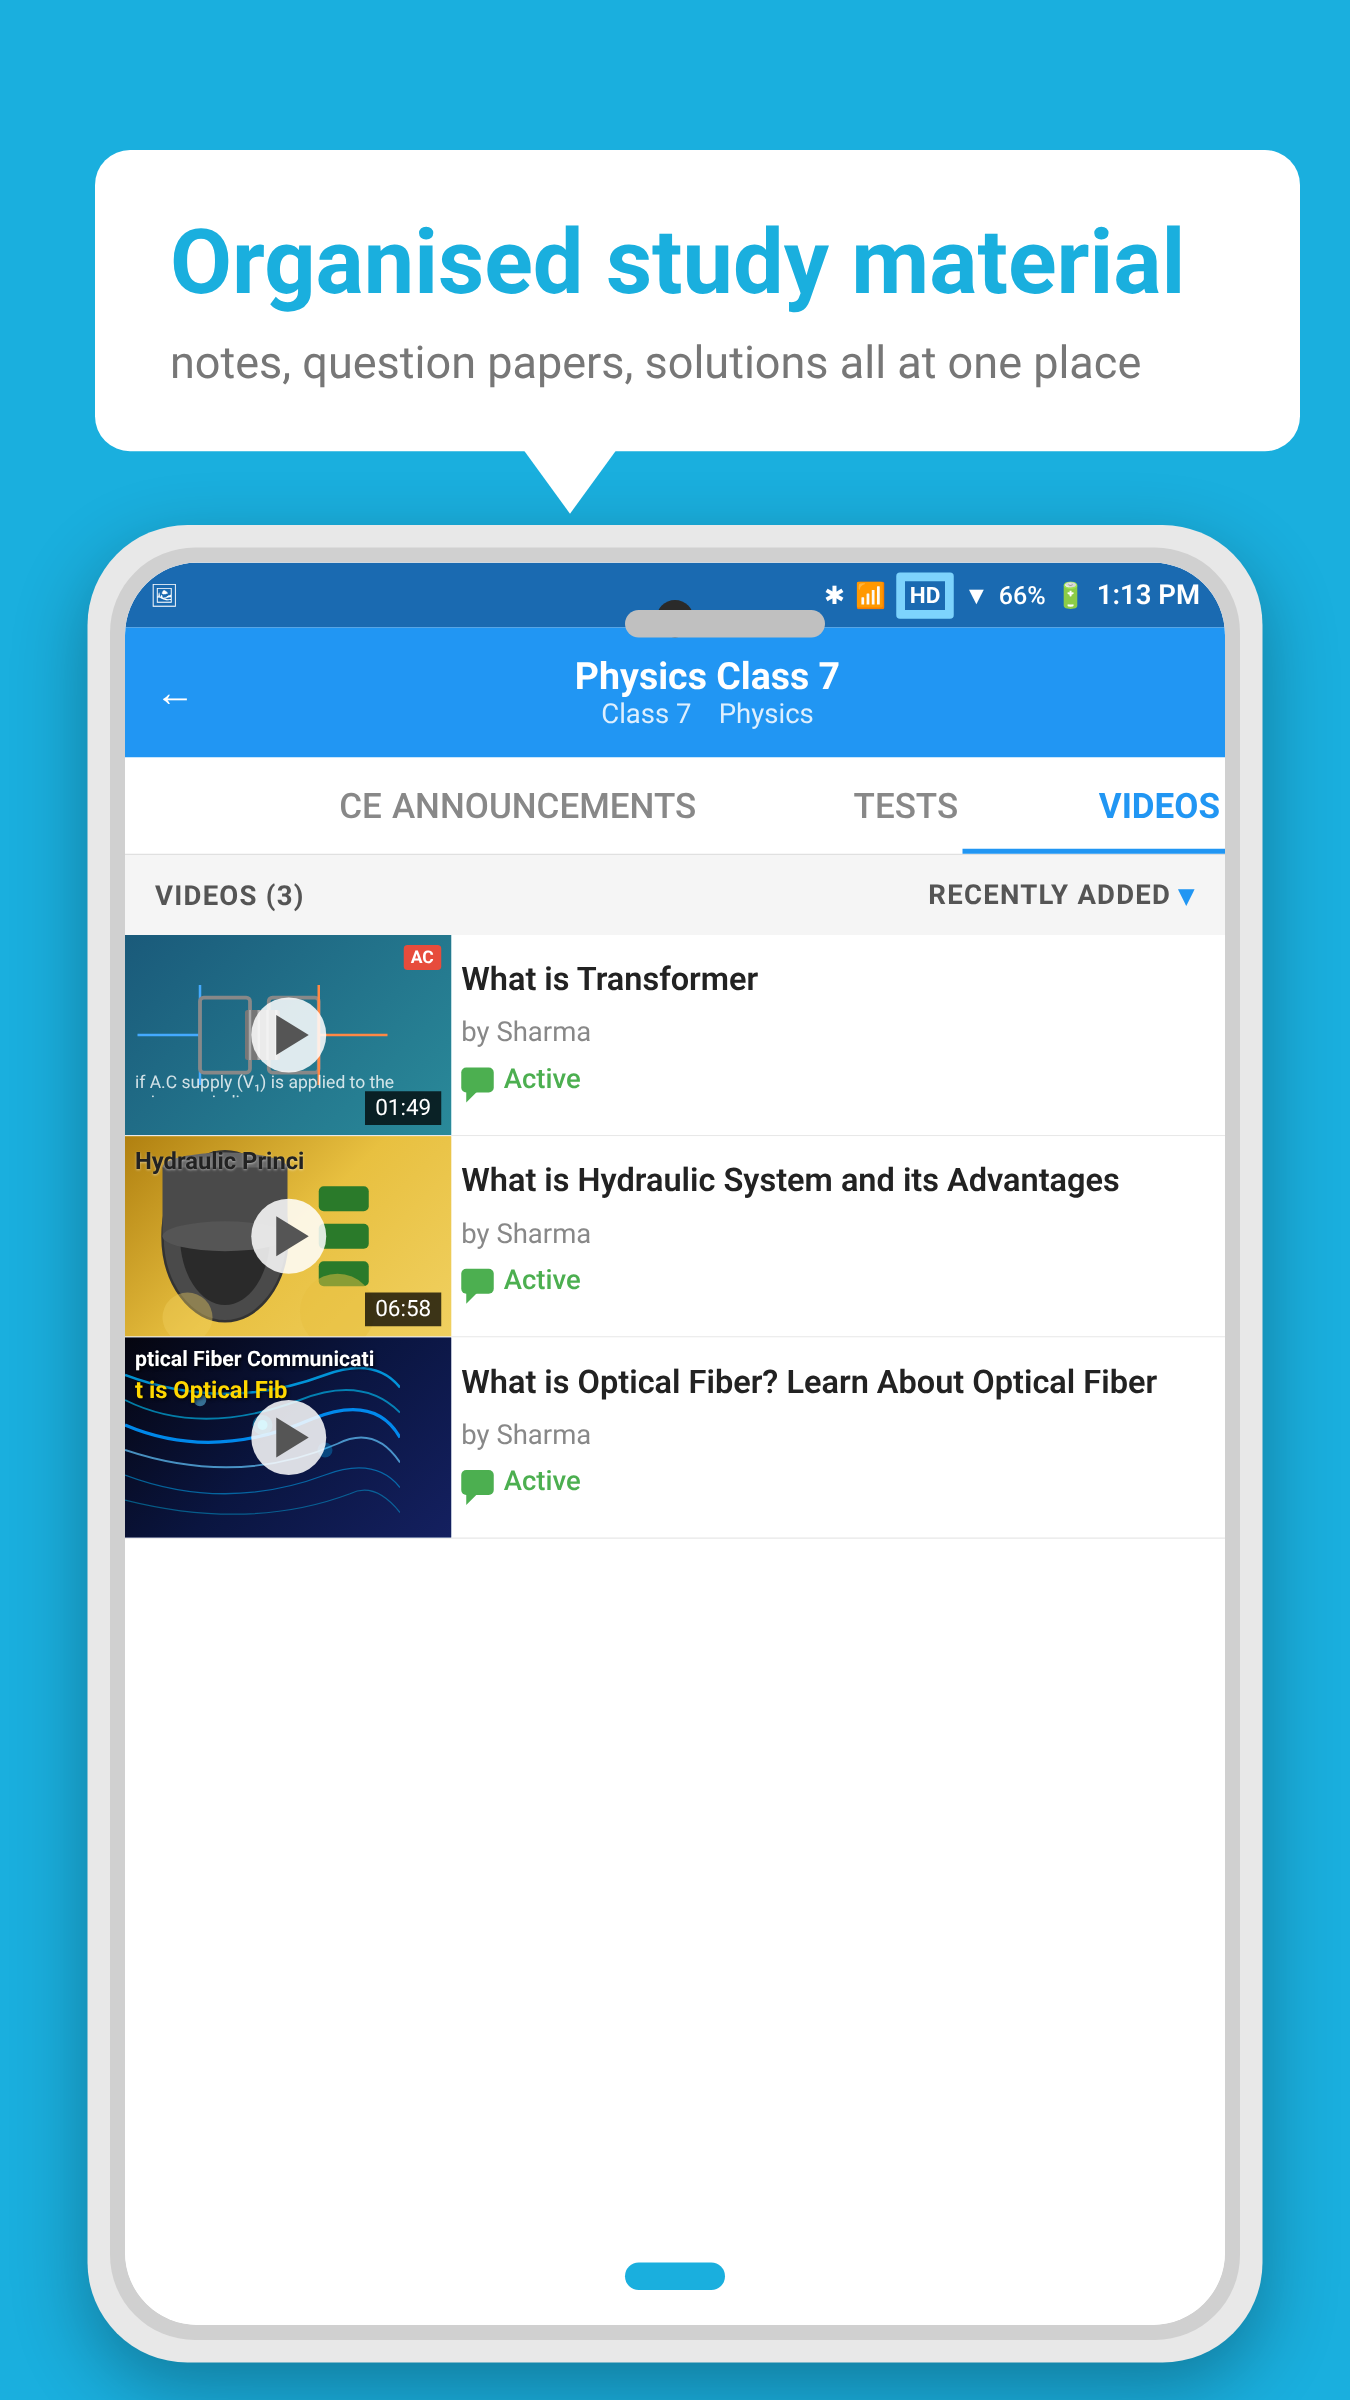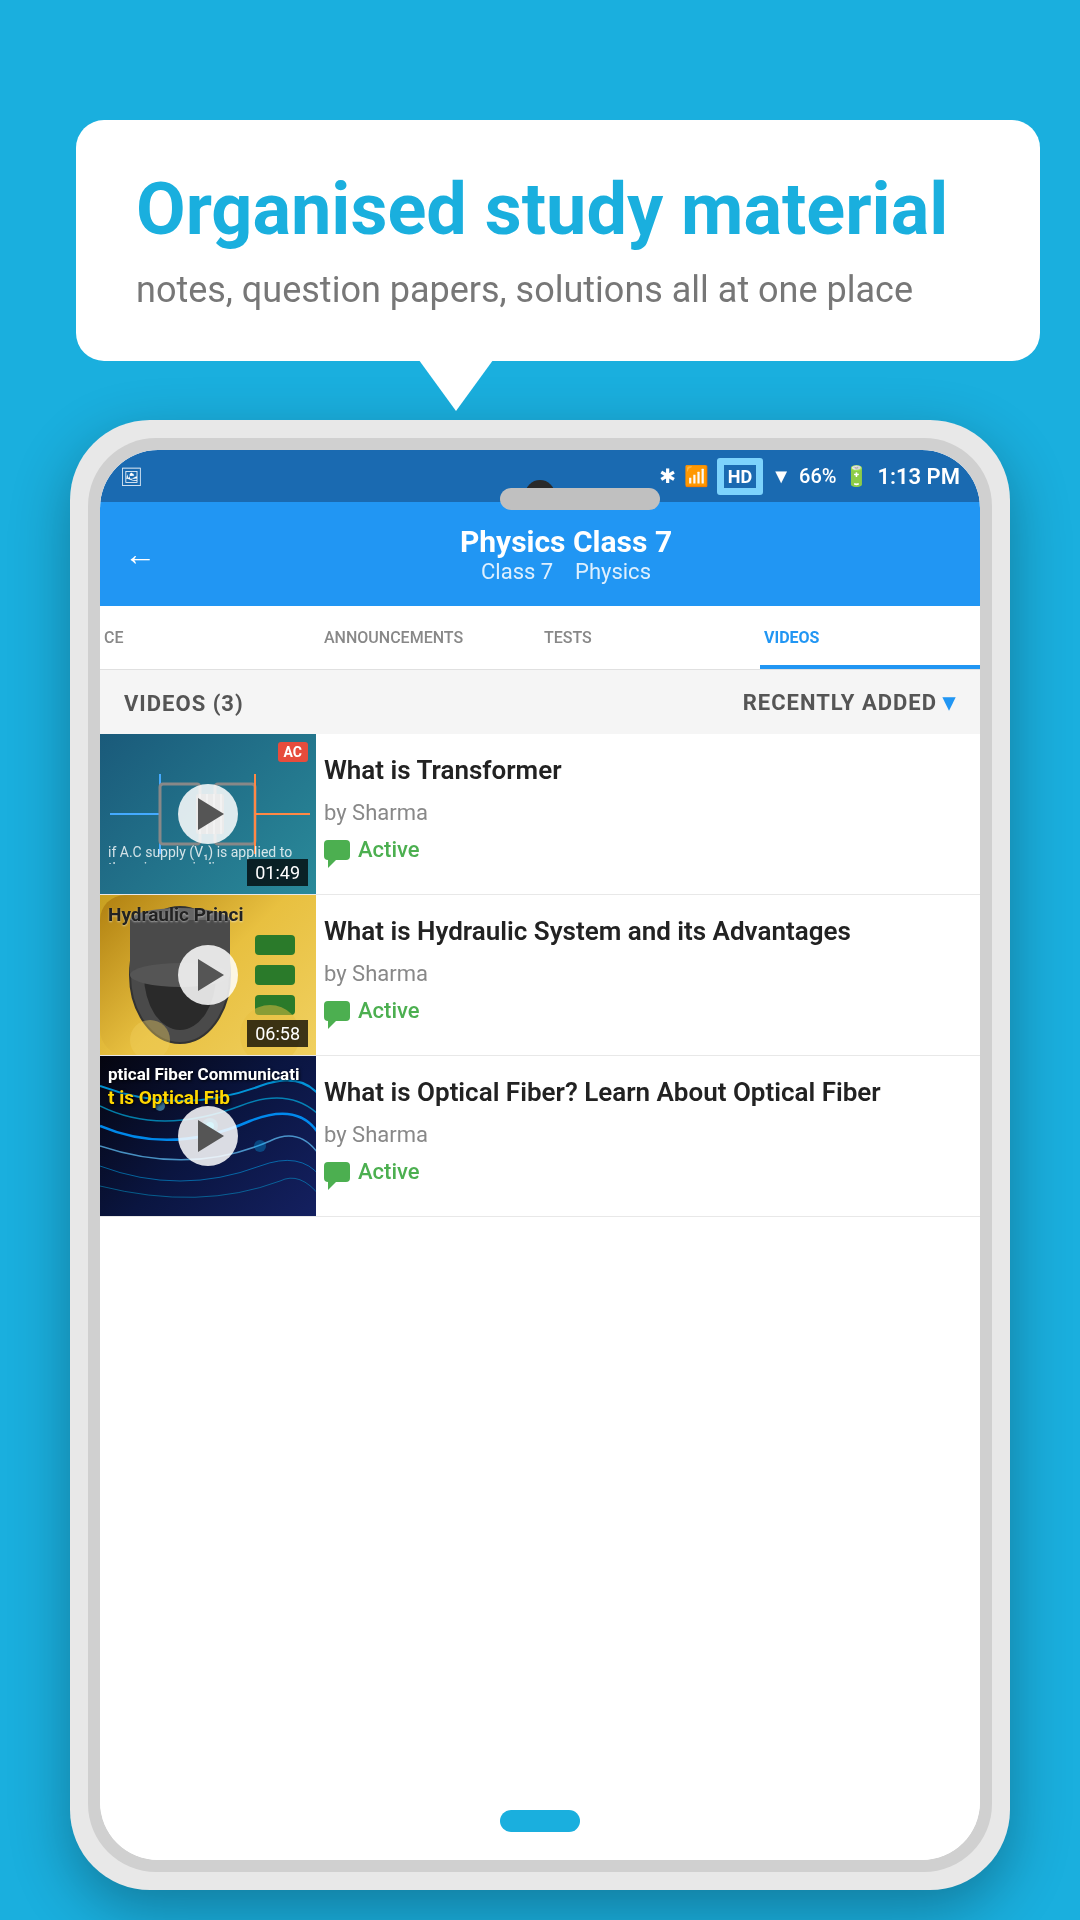--- a/index.html
+++ b/index.html
@@ -201,23 +201,23 @@
 
     
     .tabs {
       background: white;
       display: flex;
       border-bottom: 1px solid #e0e0e0;
       flex-shrink: 0;
     }
     .tab {
       flex: 1;
-      text-align: left;
+      text-align: right;
       padding: 22px 4px;
-      font-size: 16px;
+      font-size: 28px;
       color: #888;
       font-weight: 500;
       position: relative;
       cursor: pointer;
     }
     .tab.active {
       color: #2196f3;
       font-weight: 700;
     }
     .tab.active::after {
@@ -266,21 +266,21 @@
       background: white;
     }
 
     .video-item {
       display: flex;
       align-items: flex-start;
       border-bottom: 1px solid #e8e8e8;
       background: white;
     }
     .video-thumbnail {
-      width: 216px;
+      width: 261px;
       height: 160px;
       flex-shrink: 0;
       position: relative;
       overflow: hidden;
       background: #2a7a8a;
     }
     .thumb-bg-1 {
       background: linear-gradient(135deg, #1a5a7a 0%, #2a8a9a 50%, #3aaabb 100%);
     }
     .thumb-bg-2 {
@@ -463,21 +463,21 @@
                 <div class="video-author">by Sharma</div>
                 <div class="video-status">
                   <span class="chat-icon"></span>
                   <span>Active</span>
                 </div>
               </div>
             </div>
 
             <div class="video-item">
               <div class="video-thumbnail thumb-bg-2">
-                <div style="position:absolute;top:0;left:0;right:0;bottom:0;background:linear-gradient(135deg,#b08010,#e8c040,#f0d060);border-radius:25px;">
+                <div style="position:absolute;top:0;left:0;right:0;bottom:0;background:linear-gradient(135deg,#b08010,#e8c040,#f0d060);">
 
                   <svg width="220" height="160" viewBox="0 0 220 160" style="position:absolute;top:0;left:0;">
 
                     <ellipse cx="80" cy="80" rx="50" ry="68" fill="#4a4a4a" stroke="#333" stroke-width="2"></ellipse>
                     <ellipse cx="80" cy="80" rx="36" ry="55" fill="#2a2a2a"></ellipse>
                     <ellipse cx="80" cy="25" rx="50" ry="12" fill="#666"></ellipse>
                     <rect x="30" y="25" width="100" height="55" fill="#4a4a4a"></rect>
                     <ellipse cx="80" cy="80" rx="50" ry="12" fill="#555"></ellipse>
 
                     <rect x="155" y="40" width="40" height="20" fill="#2a7a2a" rx="4"></rect>

